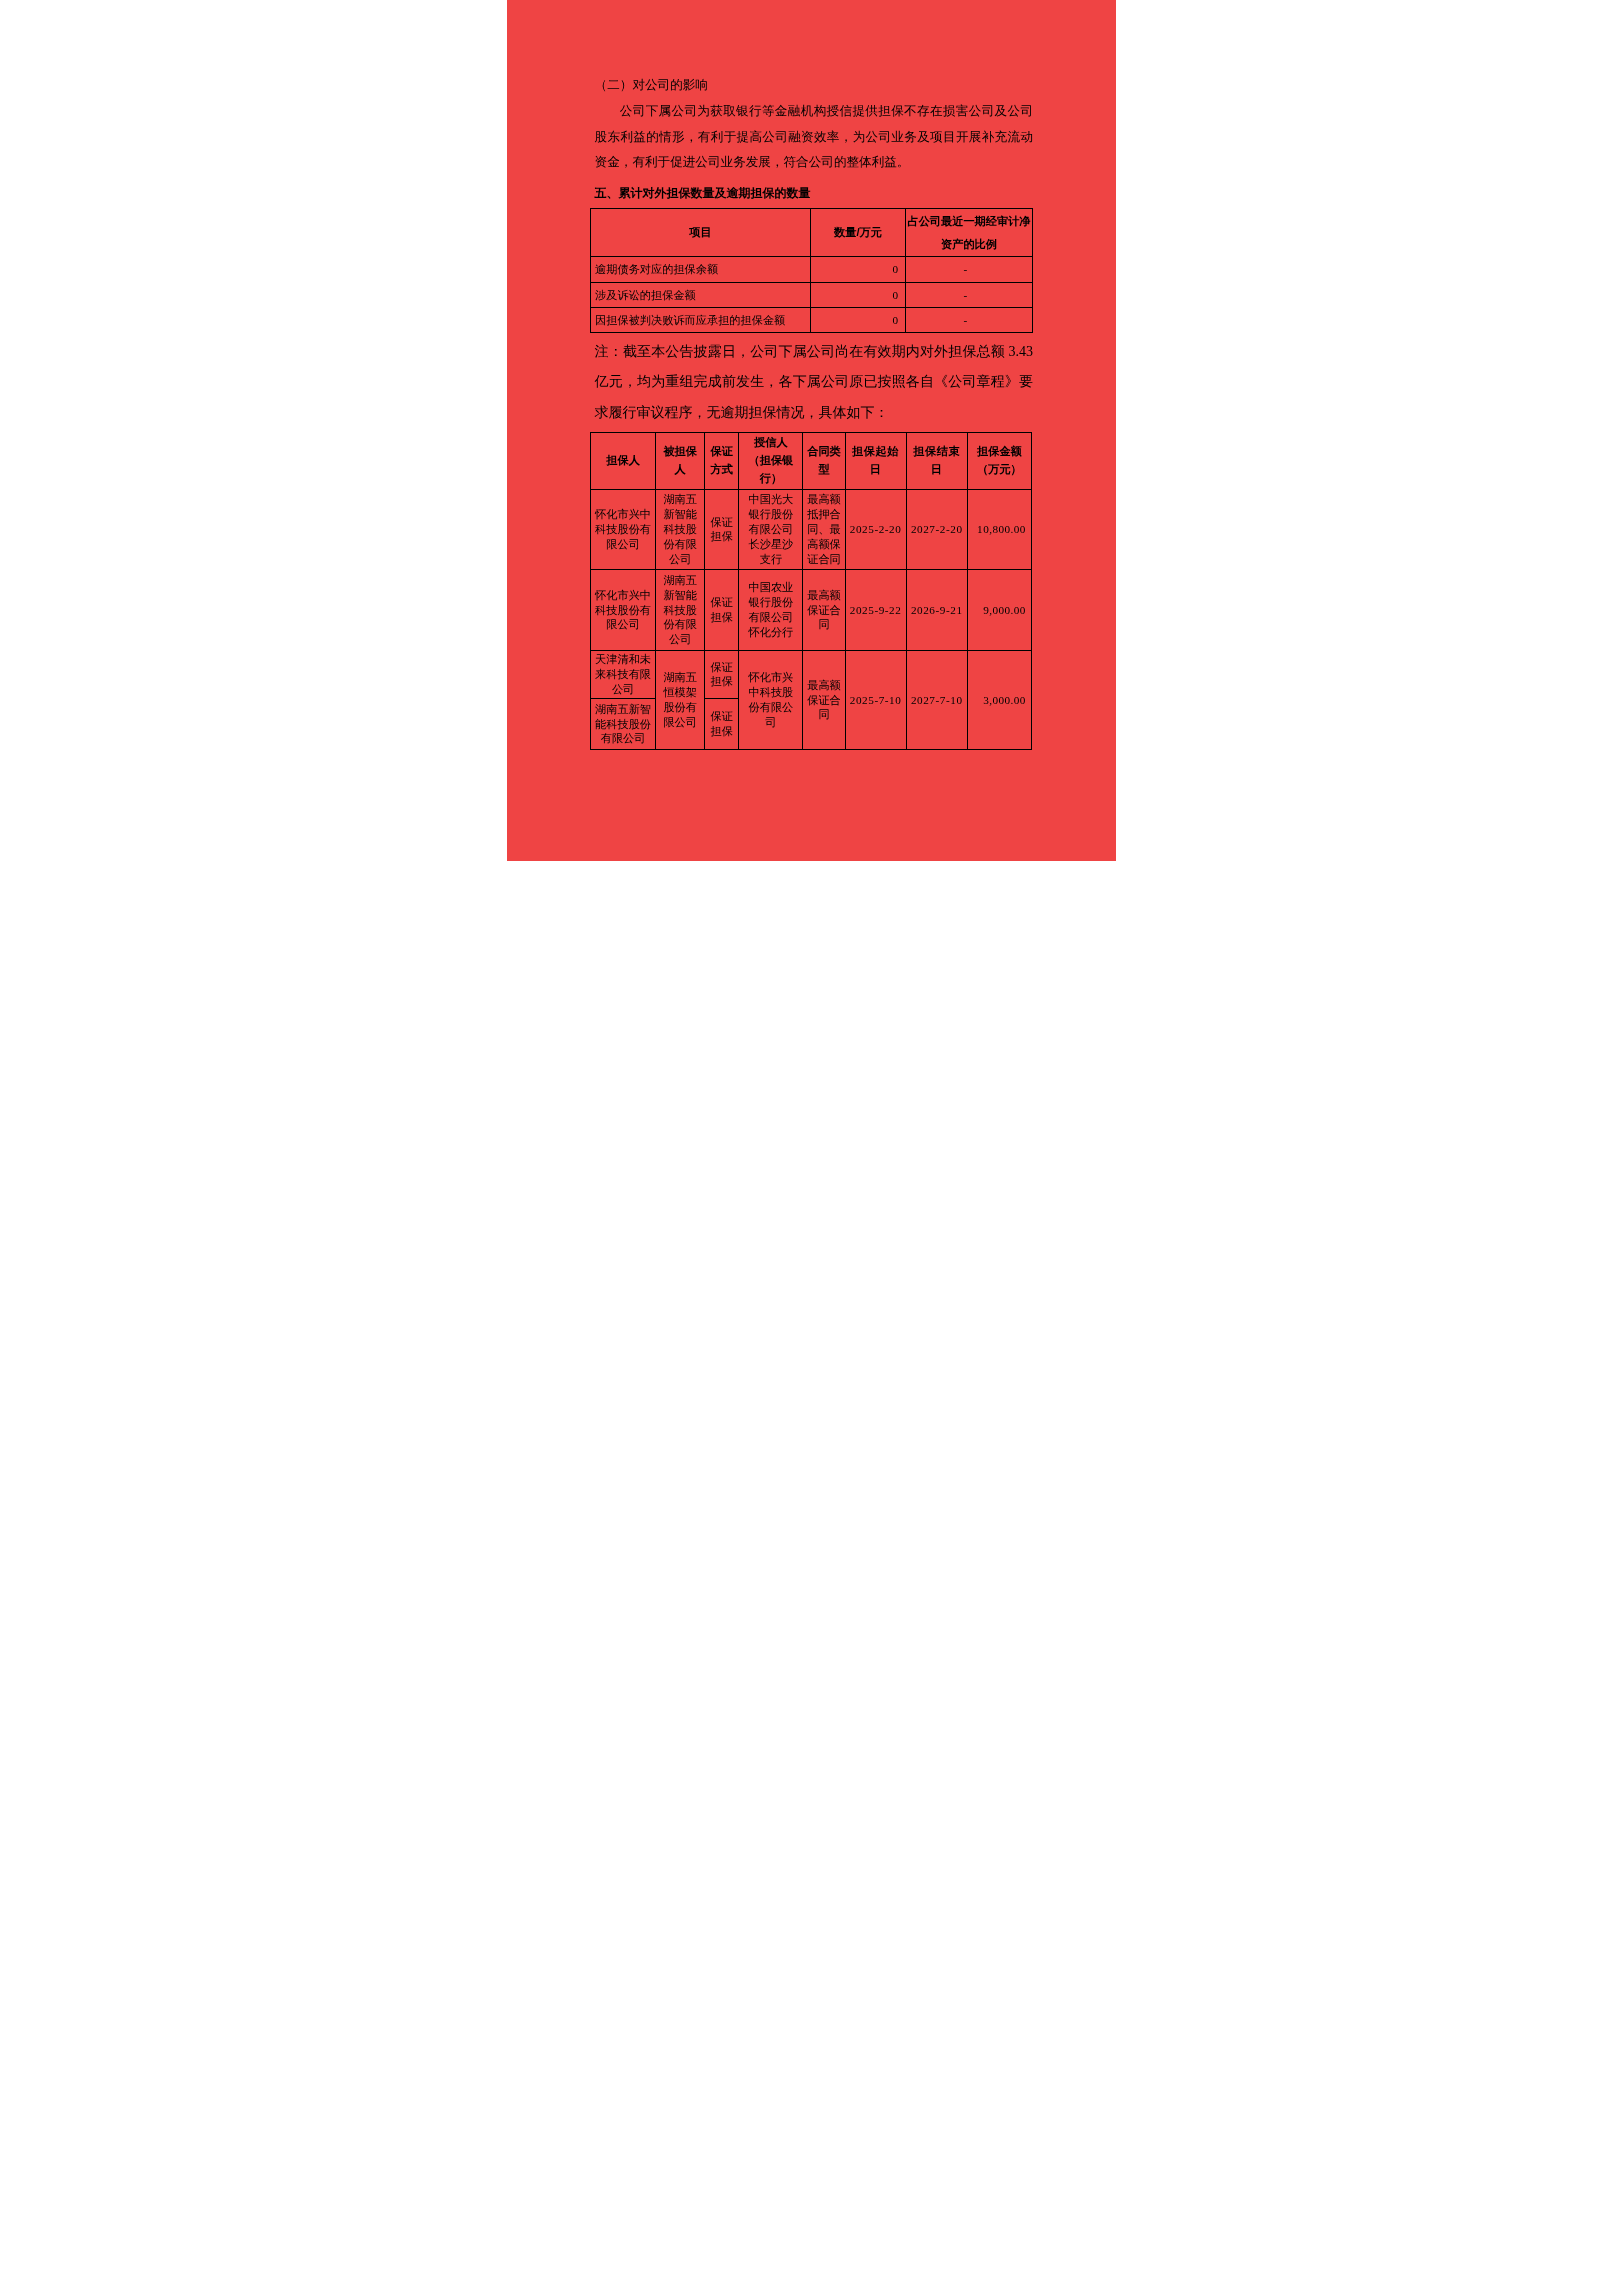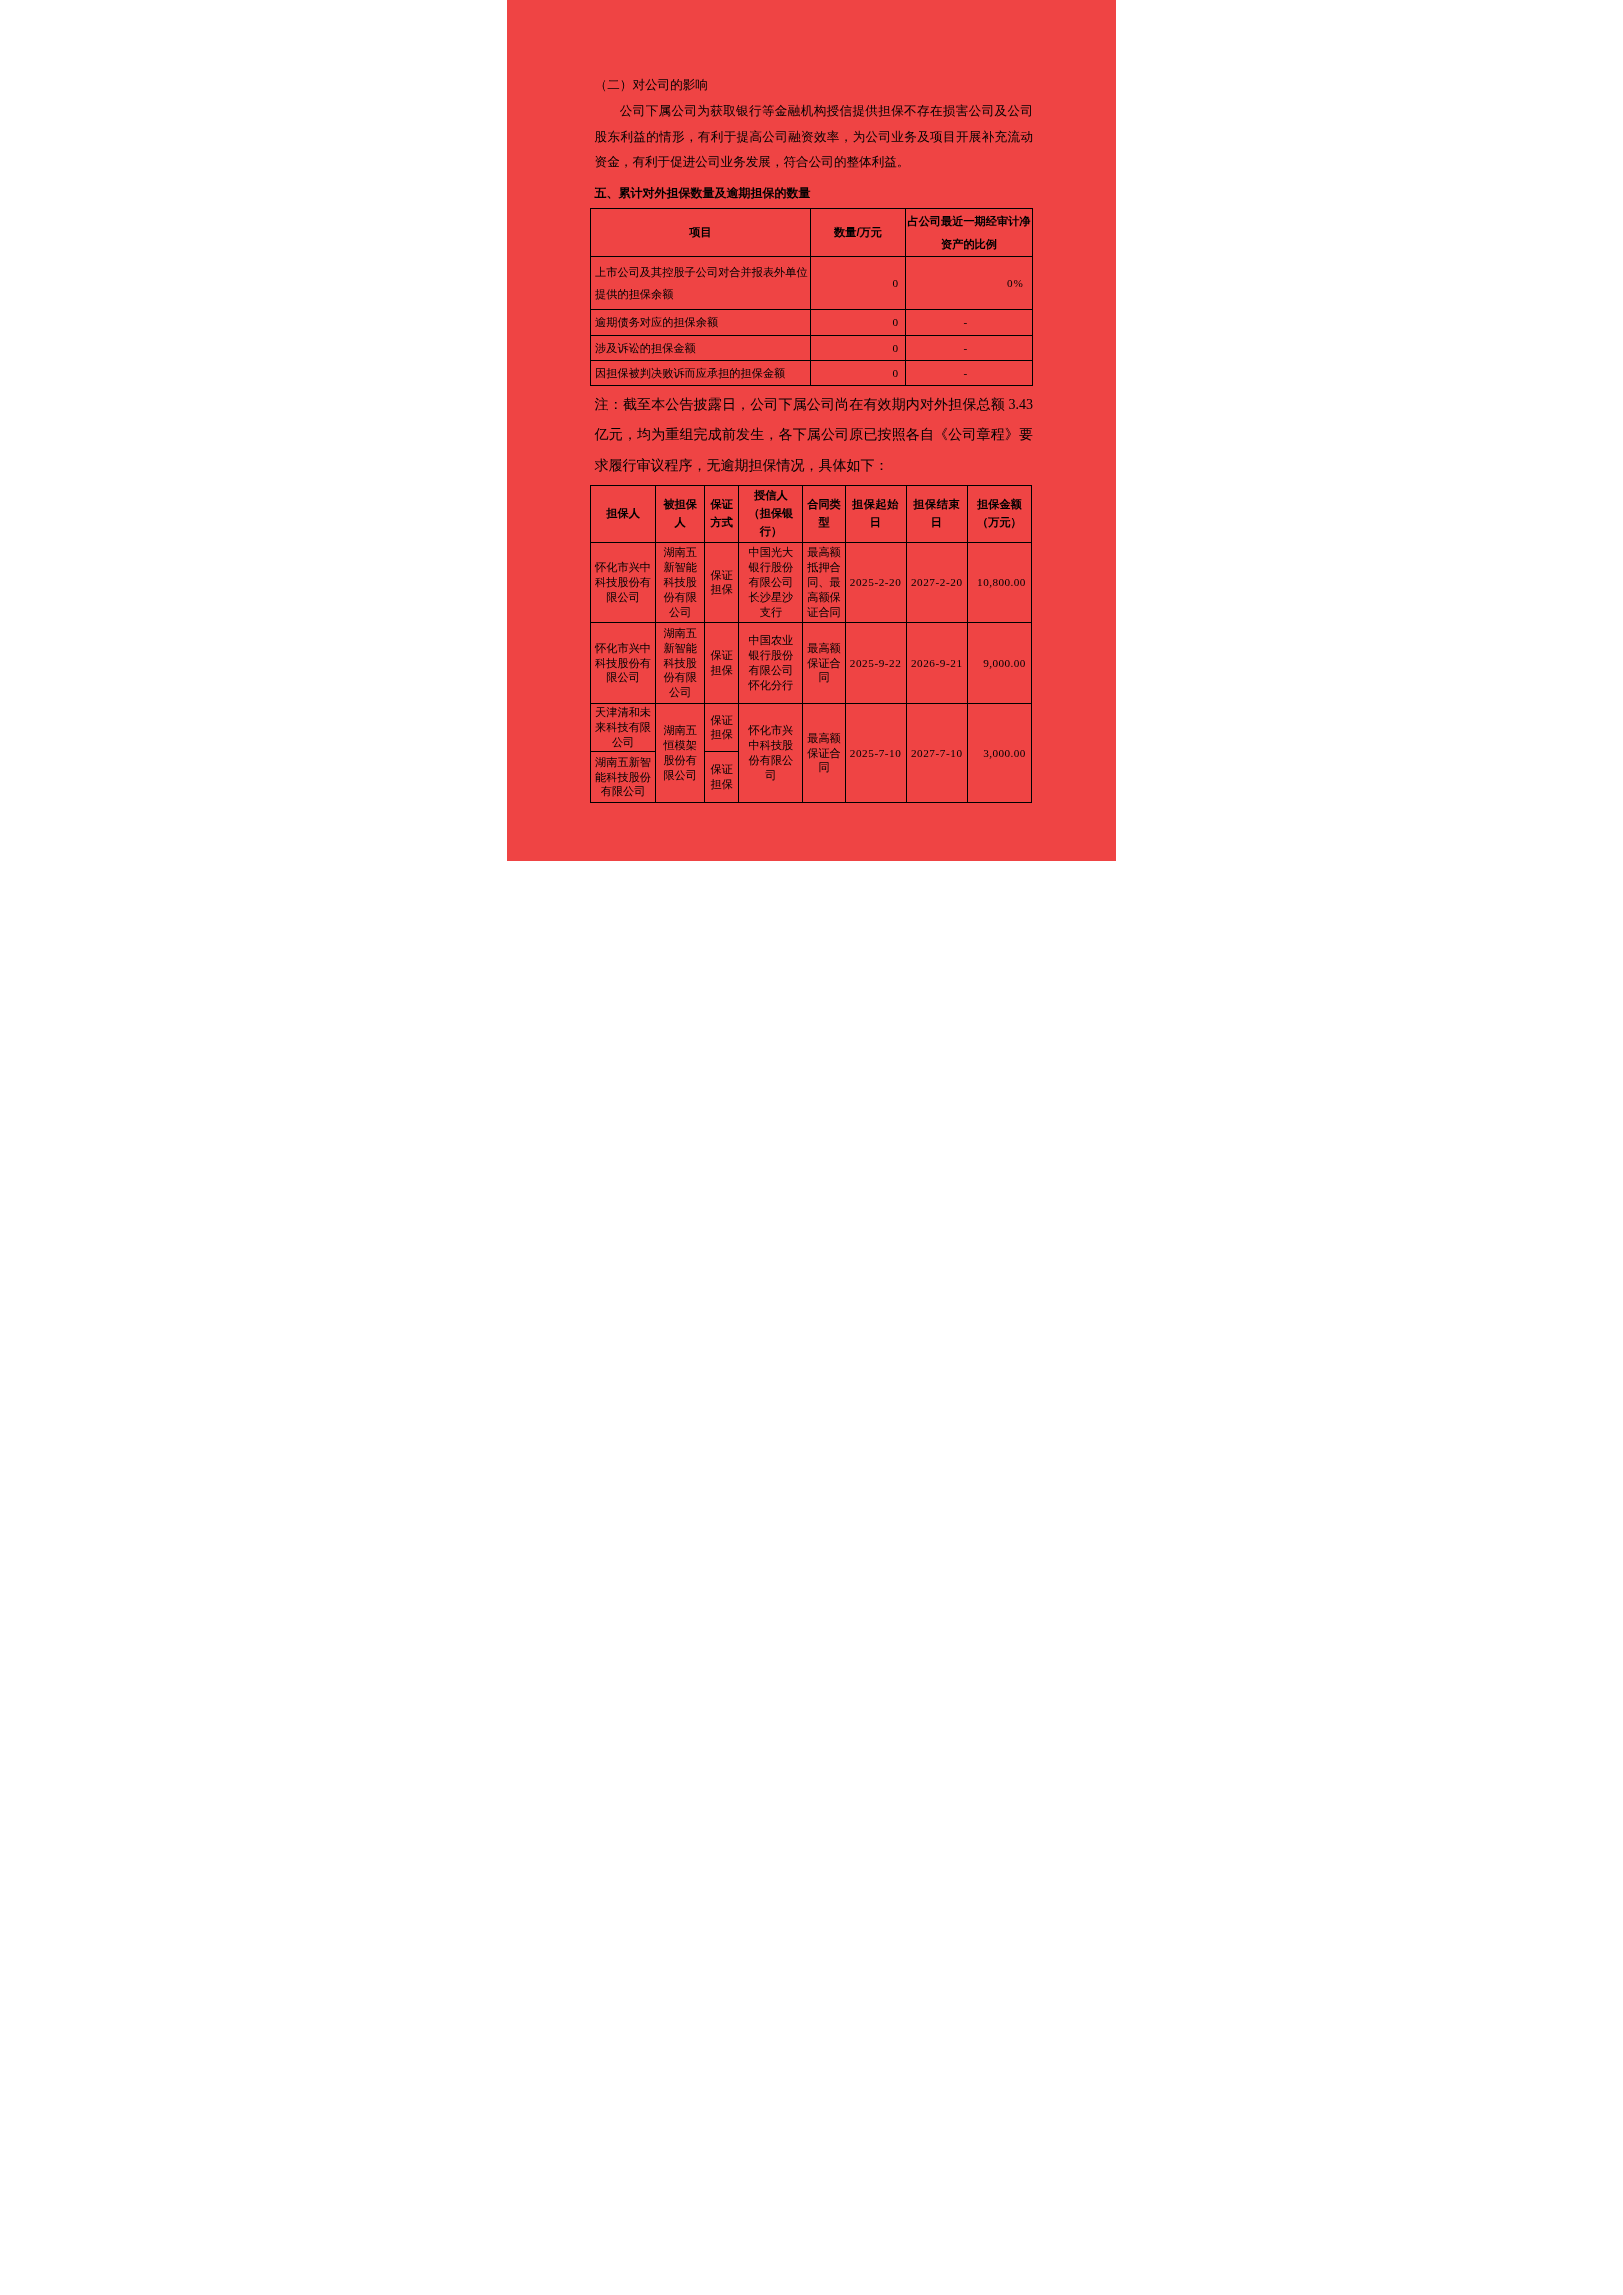--- a/index.html
+++ b/index.html
@@ -92,25 +92,20 @@
         <col style="width:220px">
           <col style="width:95px">
           <col style="width:127px">
       </colgroup>
       <tbody>
           <tr style="height:48px">
         <th>项目</th>
         <th>数量/万元</th>
         <th>占公司最近一期经审计净资产的比例</th>
       </tr>
-      <tr style="height:53px">
-        <td class="item">上市公司及其控股子公司对合并报表外单位提供的担保余额</td>
-        <td class="num">0</td>
-        <td class="pct">0%</td>
-      </tr>
       <tr style="height:21.5px">
         <td class="item">逾期债务对应的担保余额</td>
         <td class="num">0</td>
         <td class="pct dash">-</td>
       </tr>
       <tr style="height:23.5px">
         <td class="item">涉及诉讼的担保金额</td>
         <td class="num">0</td>
         <td class="pct dash">-</td>
       </tr>

